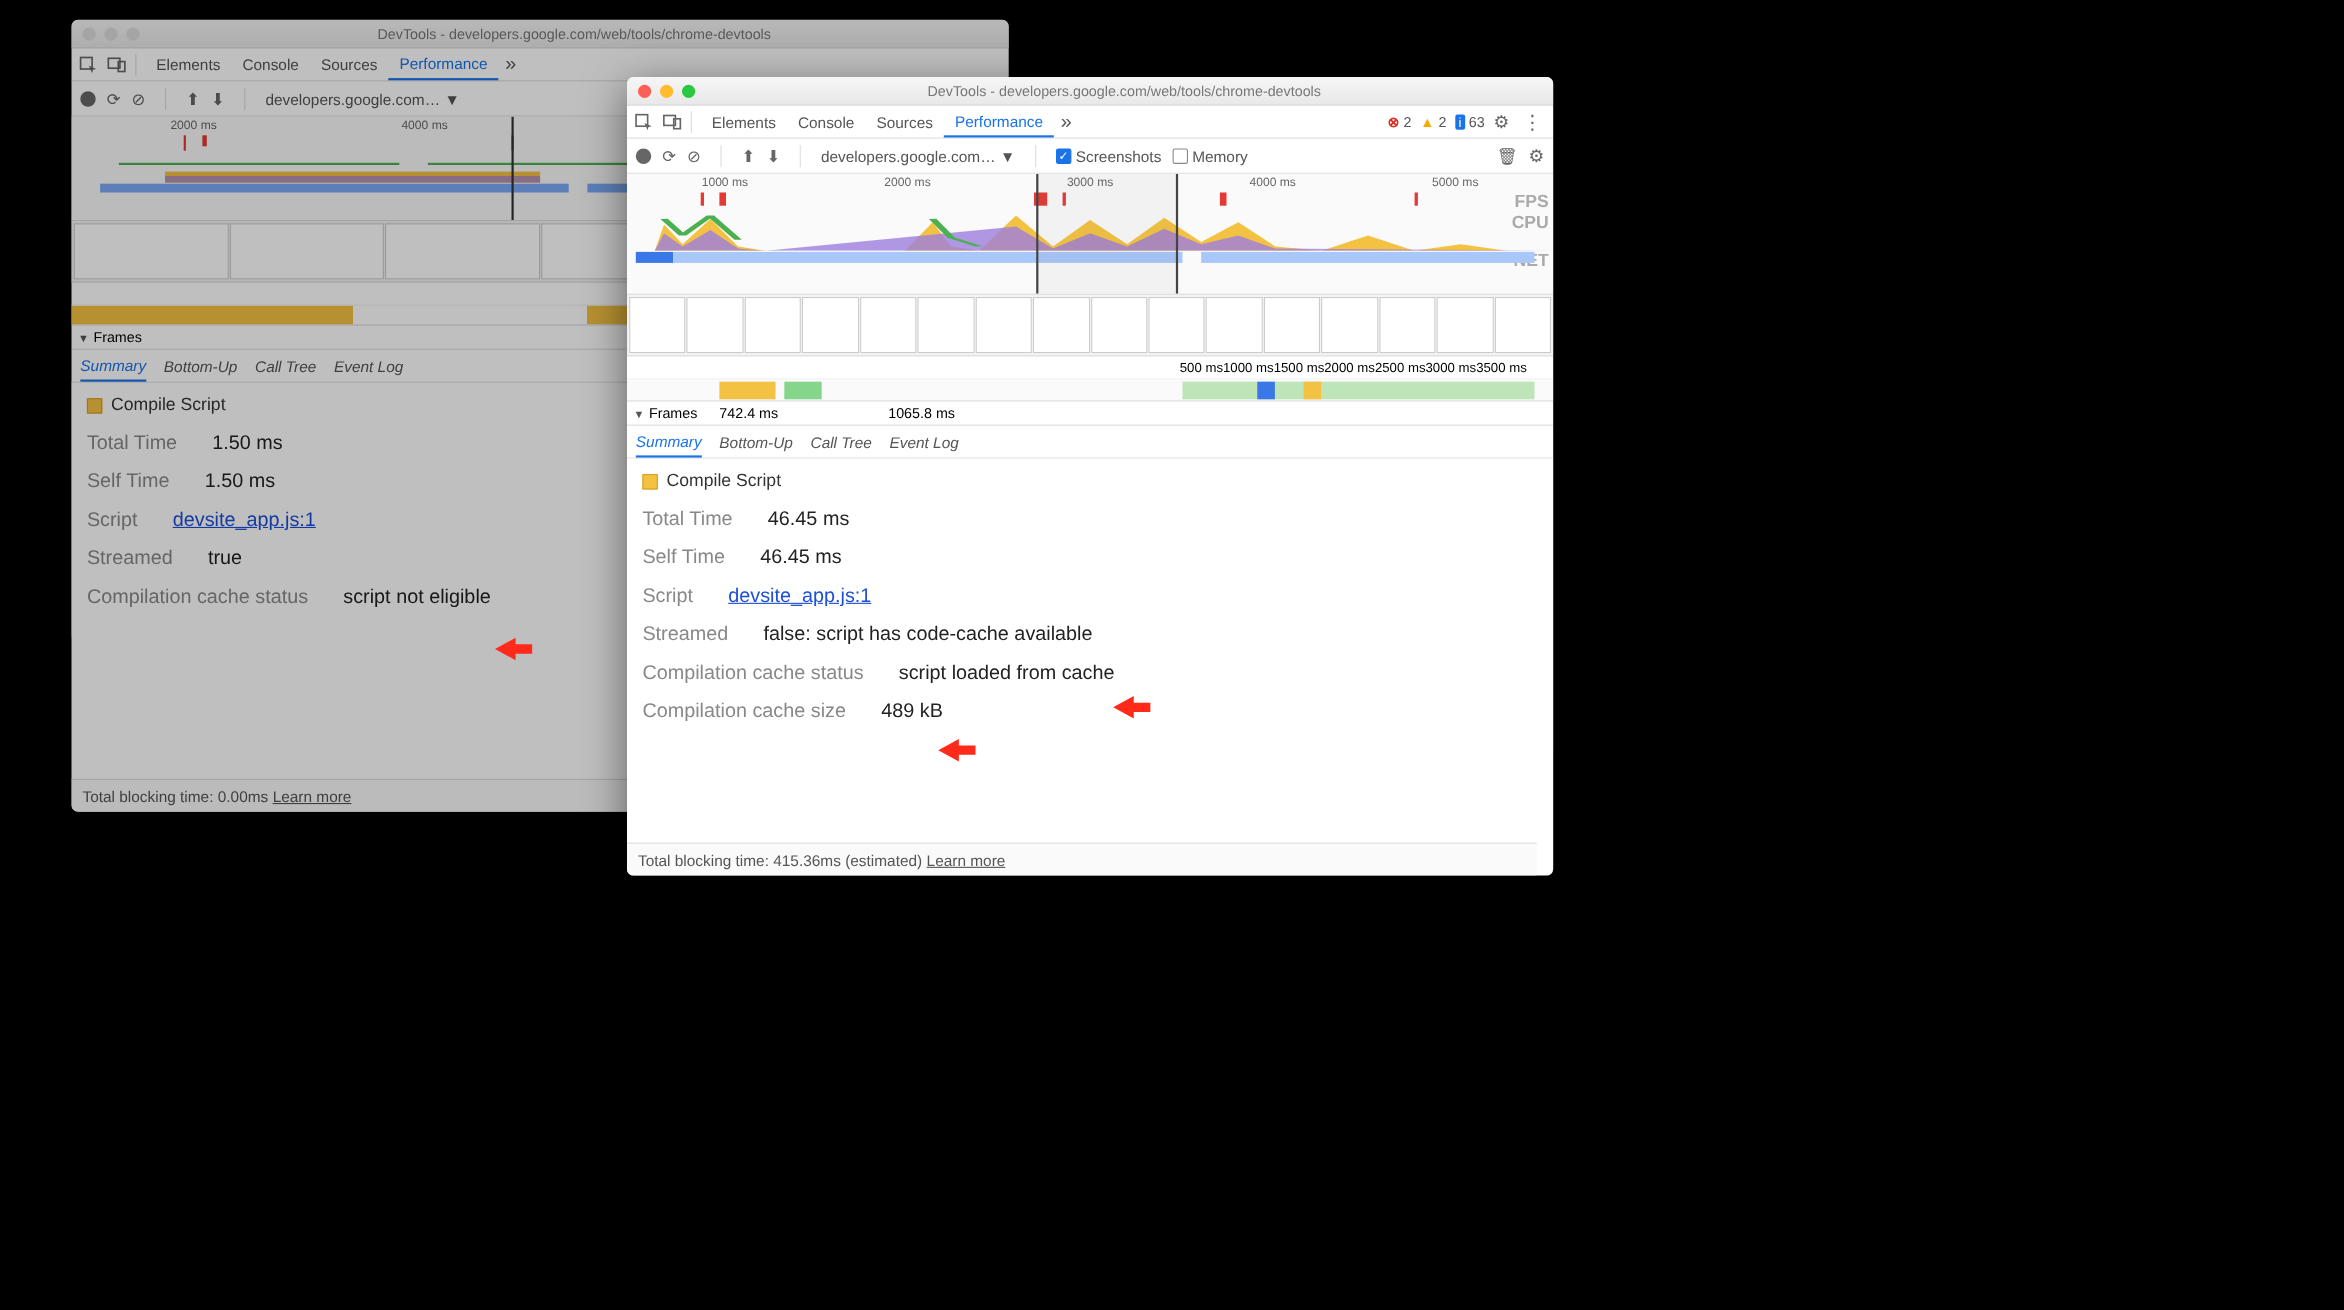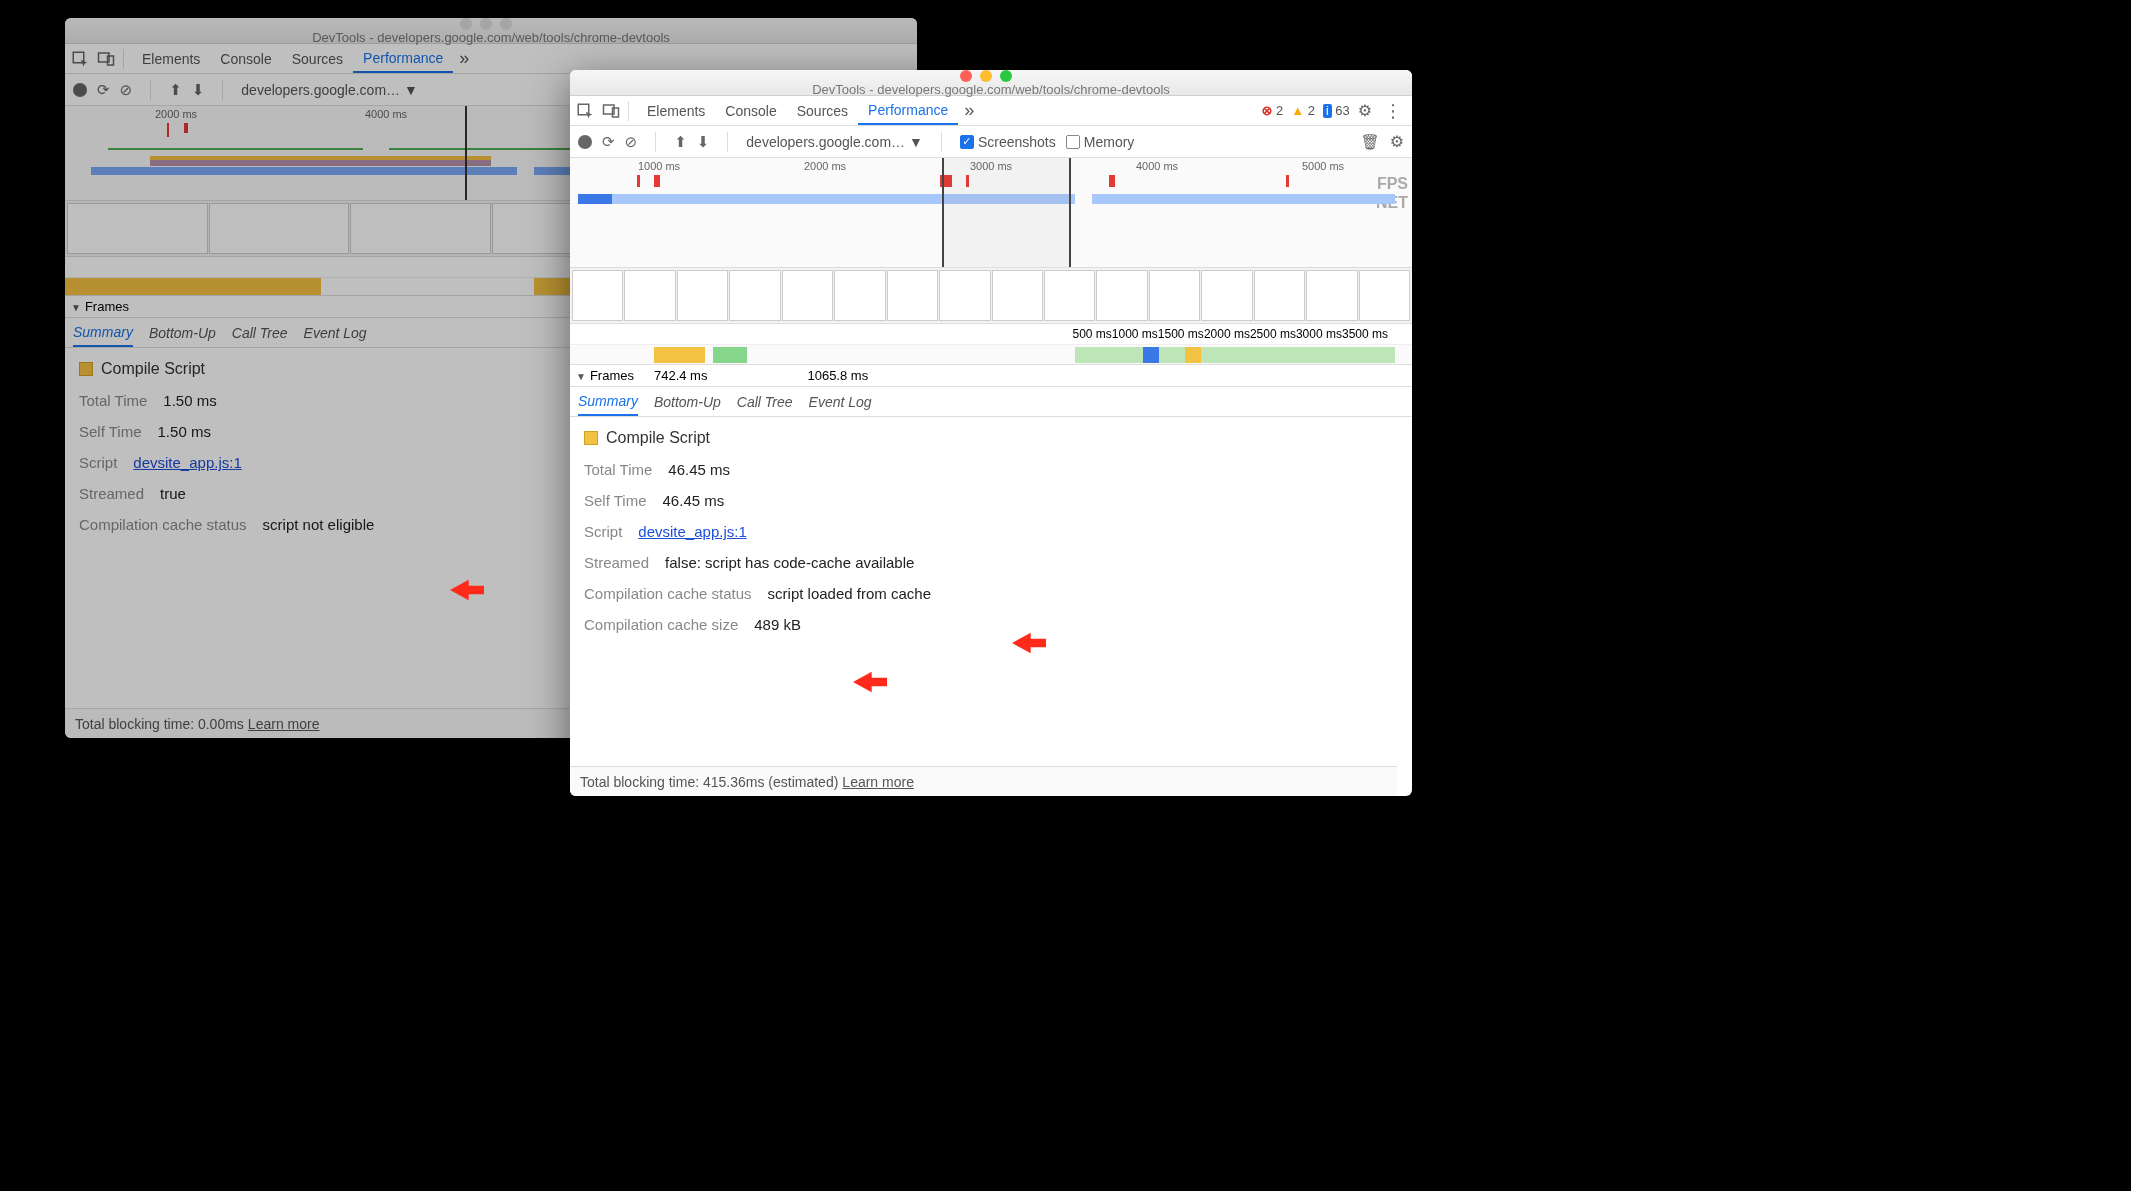--- a/index.html
+++ b/index.html
@@ -1,20 +1,20 @@
 <!DOCTYPE html>
 <html><head>
 <meta charset="utf-8">
 <style>
 * { box-sizing: border-box; margin: 0; padding: 0; }
 body { font-family: -apple-system, "Helvetica Neue", Arial, sans-serif; background:#000; width:1520px; height:818px; position:relative; overflow:hidden;}
 .window { position:absolute; background:#fff; border-radius:6px; box-shadow:0 10px 40px rgba(0,0,0,.5); overflow:hidden;}
 .w1 { left:65px; top:18px; width:852px; height:720px; opacity:.75;}
 .w2 { left:570px; top:70px; width:842px; height:726px;}
-.titlebar { height:26px; background:linear-gradient(#f6f6f6,#e8e8e8); border-bottom:1px solid #d0d0d0; display:flex; align-items:center; padding:0 10px; font-size:13px;flex-direction:column;}
+.titlebar { height:26px; background:linear-gradient(#f6f6f6,#e8e8e8); border-bottom:1px solid #d0d0d0; display:flex; align-items:center; padding:0 10px; font-size:13px;}
 .lights { display:flex; gap:8px; margin-right:10px;}
 .light { width:12px; height:12px; border-radius:50%;}
 .lr{background:#ff5f57}.ly{background:#febc2e}.lg{background:#28c840}
 .ld{background:#ddd}
 .ttl{flex:1; text-align:center; color:#777; font-size:13px;}
 .tabbar{height:30px; border-bottom:1px solid #ddd; display:flex; align-items:center; padding:0 6px; font-size:14px; color:#555;}
 .tabbar .icon{width:18px;height:18px; display:inline-block;}
 .sep{width:1px;height:20px;background:#ddd;margin:0 8px;}
 .tab{padding:0 10px; height:100%; display:flex; align-items:center; cursor:pointer;}
 .tab.active{color:#1a73e8; border-bottom:2px solid #1a73e8;}
@@ -40,21 +40,21 @@
 .ticks2{display:flex;justify-content:flex-end;font-size:12px;color:#000000;padding:3px 24px;border-bottom:1px solid #eee;}
 .tracks{height:18px;background:#fafafa;border-bottom:1px solid #ddd;}
 .frames{height:22px;border-bottom:1px solid #ddd;display:flex;align-items:center;padding:0 6px;font-size:13px;gap:20px;}
 .frames .tri{font-size:10px;color:#555;margin-right:4px;}
 .dtabs{height:30px;border-bottom:1px solid #ddd;display:flex;align-items:center;padding:0 8px;font-size:14px;gap:16px;color:#555;font-style:italic;}
 .dtab{height:100%;display:flex;align-items:center;cursor:pointer;}
 .dtab.active{color:#1a73e8;border-bottom:2px solid #1a73e8;}
 .content{padding:12px 14px;font-size:15px;background:#fff;}
 .csrow{display:flex;align-items:center;gap:8px;margin-bottom:14px;}
 .swatch{width:14px;height:14px;background:#f4c242;border:1px solid #d4a020;}
-.kv{display:flex;gap:16px;margin-bottom:14px;font-size:15px;}
+.kv{display:flex;gap:32px;margin-bottom:14px;font-size:18px;}
 .kv .k{color:#888;}
 .kv .v{color:#222;}
 .link{color:#1d4ed8;text-decoration:underline;}
 .footer{position:absolute;bottom:0;left:0;right:15px;height:30px;border-top:1px solid #ddd;background:#fafafa;display:flex;align-items:center;padding:0 10px;font-size:14px;color:#555;}
 .footer .lm{text-decoration:underline;margin-left:4px;}
 .arrow{position:absolute;width:34px;height:24px;}
 .arrow svg{width:100%;height:100%;}
 .ruler{position:absolute;top:0;bottom:0;width:2px;background:#333;}
 .greenwave{position:absolute;bottom:0;height:18px;}
 .selbox{position:absolute;top:0;bottom:0;border-left:2px solid #444;border-right:2px solid #444;background:rgba(100,100,100,.05);}
@@ -249,20 +249,29 @@
     </div>
     <div class="tlrow">
       <span class="rlabel">FPS</span>
       <div class="bar" style="left:8%;width:3px;background:#e53935;height:12px"></div>
       <div class="bar" style="left:10%;width:6px;background:#e53935;height:12px"></div>
       <div class="bar" style="left:44%;width:12px;background:#e53935;height:12px"></div>
       <div class="bar" style="left:47%;width:3px;background:#e53935;height:12px"></div>
       <div class="bar" style="left:64%;width:6px;background:#e53935;height:12px"></div>
       <div class="bar" style="left:85%;width:3px;background:#e53935;height:12px"></div>
     </div>
+    <div class="tlrow" style="height:34px">
+      <span class="rlabel">CPU</span>
+      <svg width="100%" height="34" preserveAspectRatio="none" viewBox="0 0 100 34">
+        <path d="M0 34 L3 34 L4 10 L6 28 L9 5 L12 30 L15 34 L30 34 L33 8 L35 30 L38 34 L42 2 L46 30 L50 6 L54 28 L58 4 L62 26 L66 8 L70 30 L75 34 L80 20 L85 34 L90 28 L95 34 L100 34 Z" fill="#f4c242"></path>
+        <path d="M0 34 L3 34 L4 18 L6 30 L9 15 L12 32 L15 34 L42 12 L46 32 L50 18 L54 30 L58 14 L62 28 L66 20 L70 32 L100 34 Z" fill="#9c7ede" opacity=".8"></path>
+        <path d="M4 5 L6 20 L9 2 L12 24" fill="none" stroke="#4caf50" stroke-width=".8"></path>
+        <path d="M33 5 L35 22 L38 30" fill="none" stroke="#4caf50" stroke-width=".8"></path>
+      </svg>
+    </div>
     <div class="tlrow" style="height:14px">
       <span class="rlabel">NET</span>
       <div class="bar" style="left:1%;width:4%;background:#3b78e7;height:10px"></div>
       <div class="bar" style="left:5%;width:55%;background:#a8c7fa;height:10px"></div>
       <div class="bar" style="left:62%;width:36%;background:#a8c7fa;height:10px"></div>
     </div>
     <div class="selbox" style="left:44.2%;right:40.5%"></div>
   </div>
   <div class="filmstrip">
     <div class="thumb"></div>

